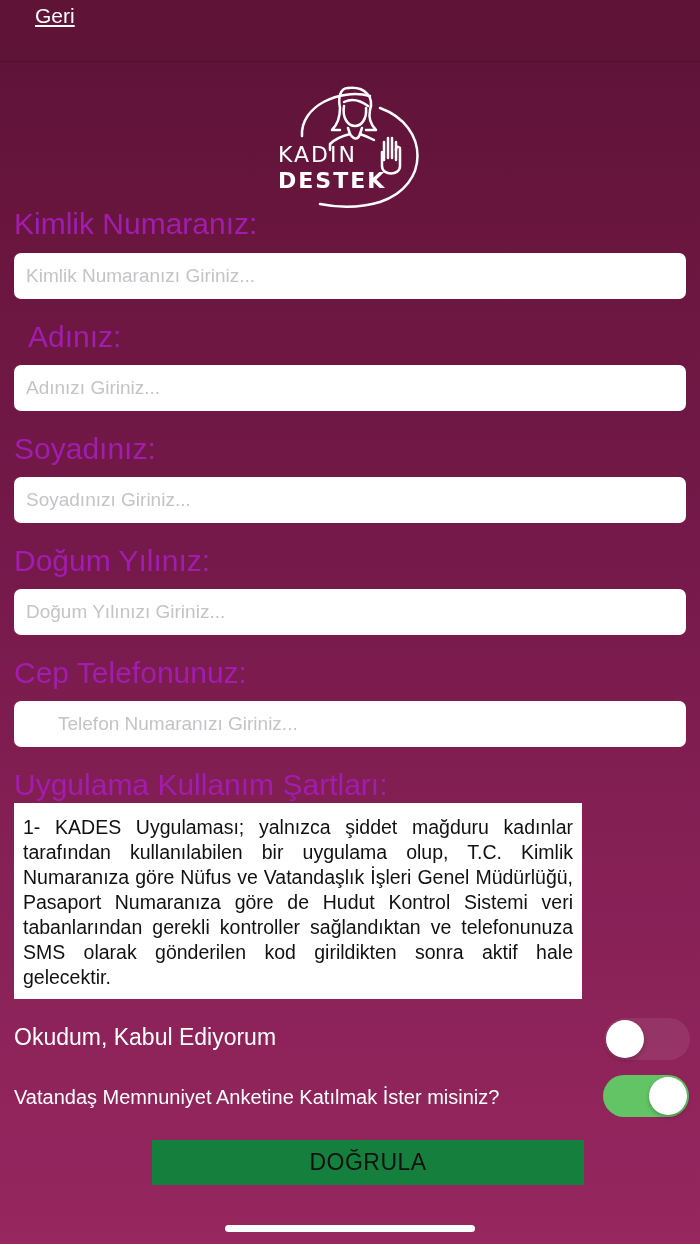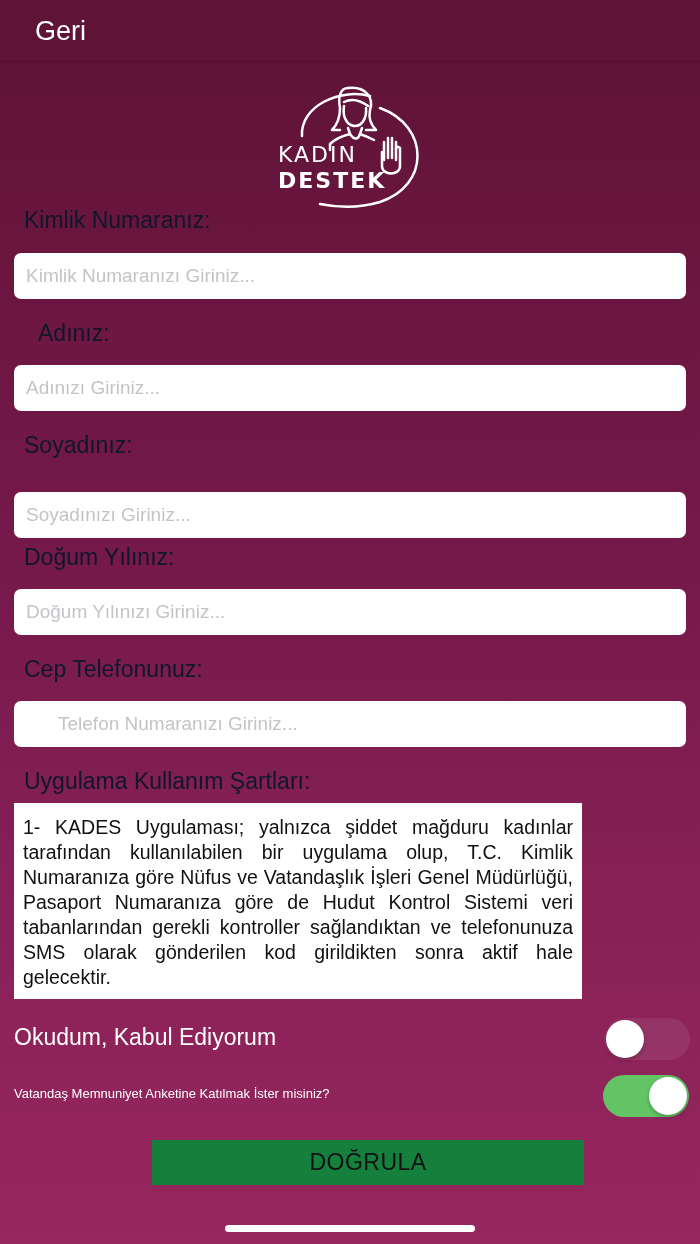--- a/index.html
+++ b/index.html
@@ -9,45 +9,45 @@
     background: linear-gradient(180deg, #5c1236 0%, #6a163f 20%, #75194a 45%, #862055 70%, #96275f 100%);
     color: #ffffff;
     position: relative;
   }
   .navbar {
     position: absolute; left: 0; top: 0; width: 700px; height: 62px;
     background: #5e1337;
     border-bottom: 1px solid #511030;
   }
   .back-btn {
-    position: absolute; left: 35px; top: 16px;
-    font-size: 27px; color: #ffffff; cursor: pointer;
+    position: absolute; left: 35px; top: 4px;
+    font-size: 21px; color: #ffffff; cursor: pointer; text-decoration: underline;
   }
   .logo {
     position: absolute; left: 270px; top: 76px; width: 160px; height: 134px;
   }
   .field-label {
-    position: absolute; left: 24px; font-size: 23px; color: #0f172a;
+    position: absolute; left: 14px; font-size: 30px; color: #a21caf;
   }
   .text-input {
     position: absolute; left: 14px; width: 672px; height: 46px;
     background: #ffffff; border: none; border-radius: 7px;
     padding: 0 12px; font-size: 19px; color: #333;
     font-family: "Liberation Sans", "DejaVu Sans", sans-serif;
     outline: none;
   }
   .text-input::placeholder { color: #c4c4c8; }
   .terms-box {
     position: absolute; left: 14px; top: 803px; width: 568px; height: 196px;
     background: #ffffff; color: #111; padding: 12px 9px 10px 9px;
     font-size: 19.5px; line-height: 25px; text-align: justify;
     overflow: hidden;
   }
   .accept-label { position: absolute; left: 14px; top: 1024px; font-size: 23px; }
-  .survey-label { position: absolute; left: 14px; top: 1086px; font-size: 13px; }
+  .survey-label { position: absolute; left: 14px; top: 1086px; font-size: 20px; }
   .toggle {
     position: absolute; width: 86px; height: 42px; border-radius: 21px; cursor: pointer;
   }
   .toggle .knob {
     position: absolute; top: 2px; width: 38px; height: 38px; border-radius: 50%;
     background: #ffffff; box-shadow: 0 2px 4px rgba(0,0,0,0.25);
   }
   .toggle.off { left: 604px; top: 1018px; background: rgba(255,255,255,0.08); }
   .toggle.off .knob { left: 2px; }
   .toggle.on { left: 603px; top: 1075px; background: #63c466; }
@@ -93,21 +93,21 @@
   <div style="position:absolute;left:8px;top:92px;font-family:'DejaVu Sans',sans-serif;font-weight:bold;font-size:22px;letter-spacing:2px;color:#fff;">DESTEK</div>
 </div>
 
 <div class="field-label" style="top:207px;">Kimlik Numaranız:</div>
 <input class="text-input" style="top: 253px;" type="text" placeholder="Kimlik Numaranızı Giriniz...">
 
 <div class="field-label" style="top:320px;margin-left:14px;">Adınız:</div>
 <input class="text-input" style="top: 365px;" type="text" placeholder="Adınızı Giriniz...">
 
 <div class="field-label" style="top:432px;">Soyadınız:</div>
-<input class="text-input" style="top: 492px;" type="text" placeholder="Soyadınızı Giriniz...">
+<input class="text-input" style="top: 477px;" type="text" placeholder="Soyadınızı Giriniz...">
 
 <div class="field-label" style="top:544px;">Doğum Yılınız:</div>
 <input class="text-input" style="top: 589px;" type="text" placeholder="Doğum Yılınızı Giriniz...">
 
 <div class="field-label" style="top:656px;">Cep Telefonunuz:</div>
 <input class="text-input" style="top: 701px; padding-left: 44px;" type="text" placeholder="Telefon Numaranızı Giriniz...">
 
 <div class="field-label" style="top:768px;">Uygulama Kullanım Şartları:</div>
 <div class="terms-box">
   <span>1- KADES Uygulaması; yalnızca şiddet mağduru kadınlar tarafından kullanılabilen bir uygulama olup, T.C. Kimlik Numaranıza göre Nüfus ve Vatandaşlık İşleri Genel Müdürlüğü, Pasaport Numaranıza göre de Hudut Kontrol Sistemi veri tabanlarından gerekli kontroller sağlandıktan ve telefonunuza SMS olarak gönderilen kod girildikten sonra aktif hale gelecektir.</span>

